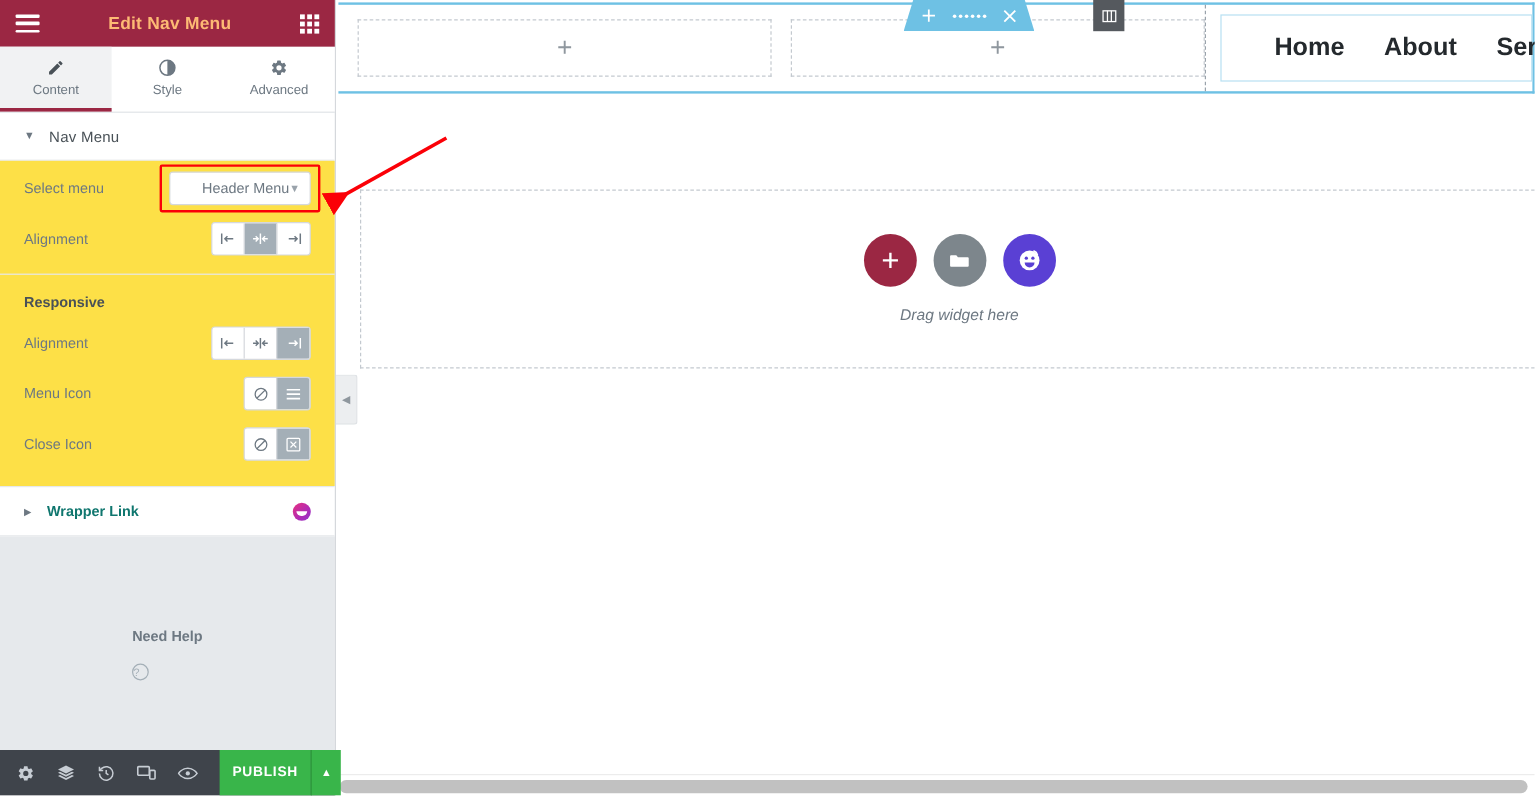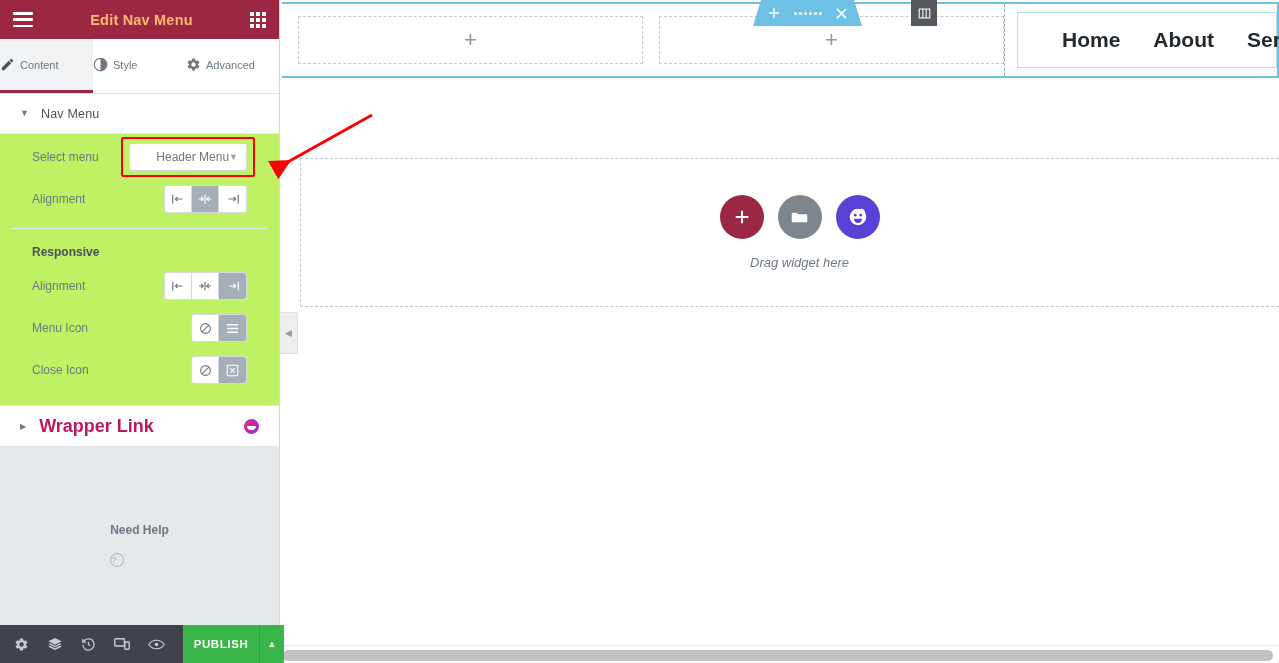--- a/index.html
+++ b/index.html
@@ -31,39 +31,39 @@
     letter-spacing: .2px; flex: 1; text-align: center;
   }
   .grid-icon { display: grid; grid-template-columns: repeat(3, 4px); grid-template-rows: repeat(3, 4px); gap: 2px; cursor: pointer; }
   .grid-icon span { background: #fff; display: block; width: 4px; height: 4px; }
 
   .tabs {
     height: 55px; background: #fff; display: flex; flex: 0 0 55px;
     border-bottom: 1px solid #e0e3e6;
   }
   .tab {
-    flex: 1; display: flex; 
-    align-items: center; justify-content: flex-start; gap: 5px;
+    flex: 1; display: flex; flex-direction: column;
+    align-items: center; justify-content: center; gap: 5px;
     font-size: 11px; color: #6d7882; cursor: pointer;
     border-bottom: 3px solid transparent; position: relative;
   }
   .tab.active { background: #f1f2f3; border-bottom-color: #9b2743; }
   .tab .ti { height: 16px; display: flex; align-items: center; }
 
   .panel-body { flex: 1; overflow: hidden; background: #e6e9ec; }
 
   .section-head {
     background: #fff; height: 40px; display: flex; align-items: center;
     padding: 0 20px; gap: 12px; border-bottom: 1px solid #e6e9ec;
     cursor: pointer;
   }
   .section-head .caret { color: #6d7882; font-size: 9px; line-height: 1; }
   .section-head .stitle { font-size: 12.5px; font-weight: normal; color: #495157; letter-spacing: .2px; }
 
-  .controls { background: #bef264; padding: 2px 12px 14px; }
+  .controls { background: #fde047; padding: 2px 0 14px; }
   .ctrl {
     display: flex; align-items: center; justify-content: space-between;
     padding: 0 20px; min-height: 42px;
   }
   .ctrl-label { font-size: 12px; color: #6d7882; }
   .divider { height: 1px; background: #e6e9ec; margin: 8px 0 4px; }
   .group-label {
     font-size: 12px; font-weight: bold; color: #495157;
     padding: 12px 20px 6px;
   }
@@ -94,21 +94,21 @@
   .choices > div.on { background: #a4afb7; color: #fff; }
 
   
   .wrapper-row {
     background: #fff; height: 42px; display: flex; align-items: center;
     justify-content: space-between; padding: 0 20px; cursor: pointer;
     border-top: 1px solid #e6e9ec; border-bottom: 1px solid #e6e9ec;
   }
   .wrapper-left { display: flex; align-items: center; gap: 13px; }
   .wrapper-left .caret { font-size: 8px; color: #6d7882; }
-  .wrapper-left .stitle { font-size: 18px; font-weight: bold; color: #be185d; }
+  .wrapper-left .stitle { font-size: 12px; font-weight: bold; color: #0f766e; }
   .pro-badge {
     width: 15px; height: 15px; border-radius: 50%;
     background: linear-gradient(135deg, #e8317e 0%, #b02bb5 60%, #9036c9 100%);
     display: flex; align-items: center; justify-content: center;
   }
   .pro-badge::after {
     content: ""; width: 9px; height: 4px; border-radius: 0 0 5px 5px;
     background: #fff; margin-top: 3px;
   }
 

